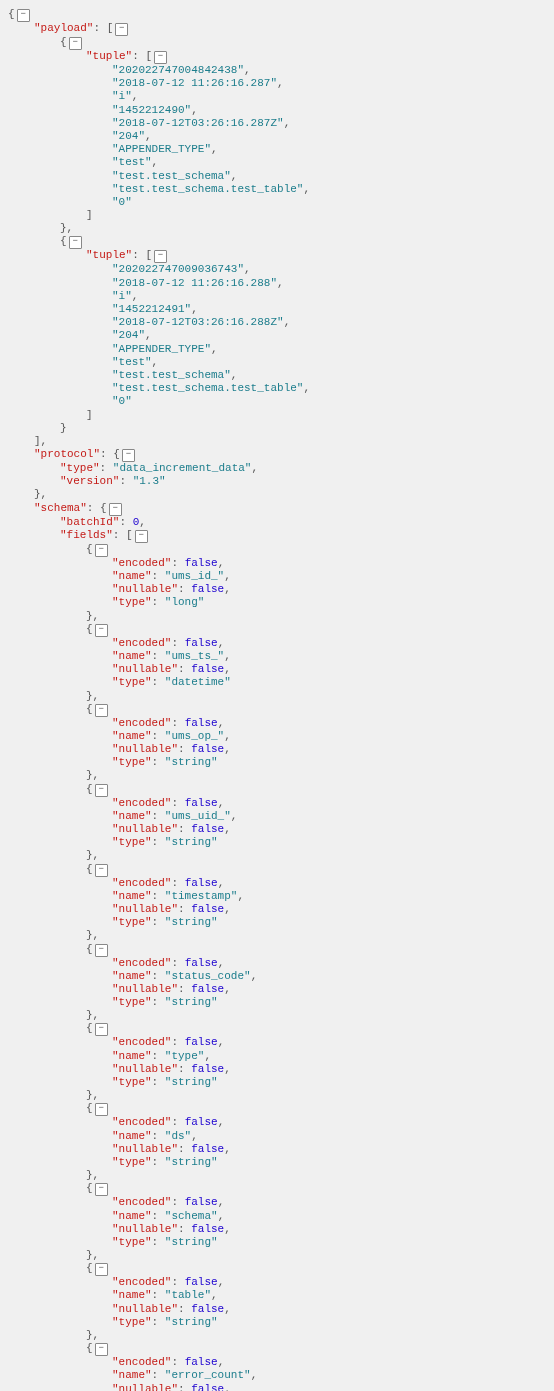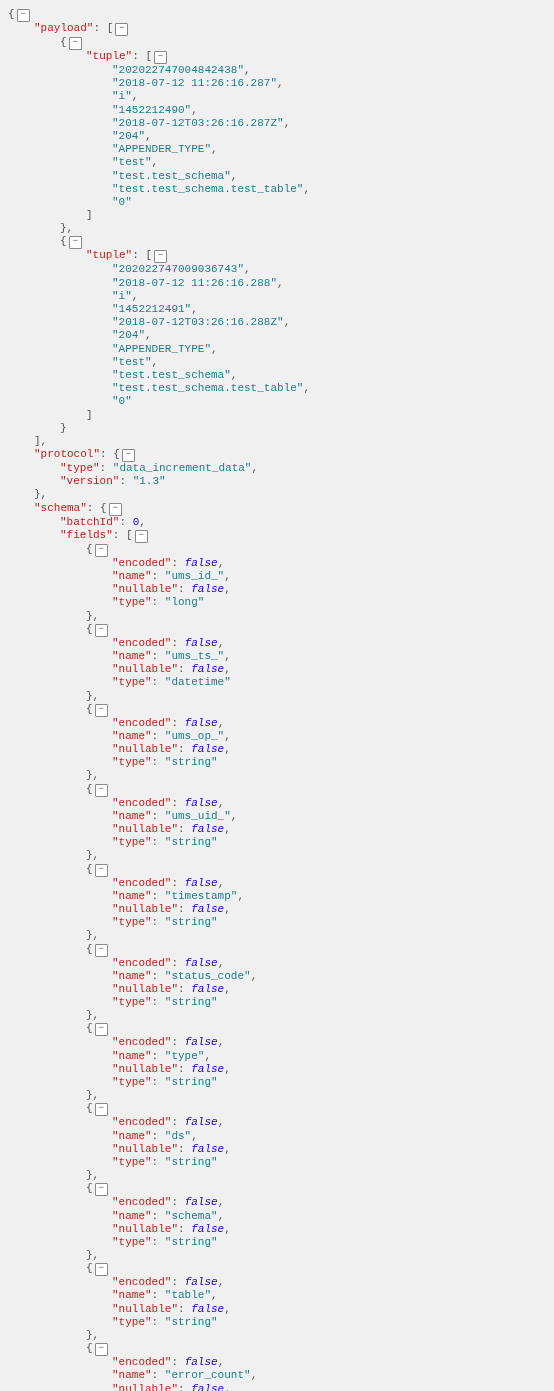--- a/index.html
+++ b/index.html
@@ -10,21 +10,21 @@
     font-size: 11px;
     line-height: 1.2;
     color: #333;
   }
   .json-tree {
     white-space: pre;
   }
   .key { color: #c41a16; }
   .string { color: #1c7d8c; }
   .number { color: #1c00cf; }
-  .boolean { color: #1c00cf; font-style: italic; }
+  .boolean { color: #1c00cf; }
   .punct { color: #555; }
   .brace { color: #555; }
   .toggle {
     display: inline-block;
     width: 11px;
     height: 11px;
     line-height: 9px;
     border: 1px solid #888;
     background: #fff;
     color: #555;

